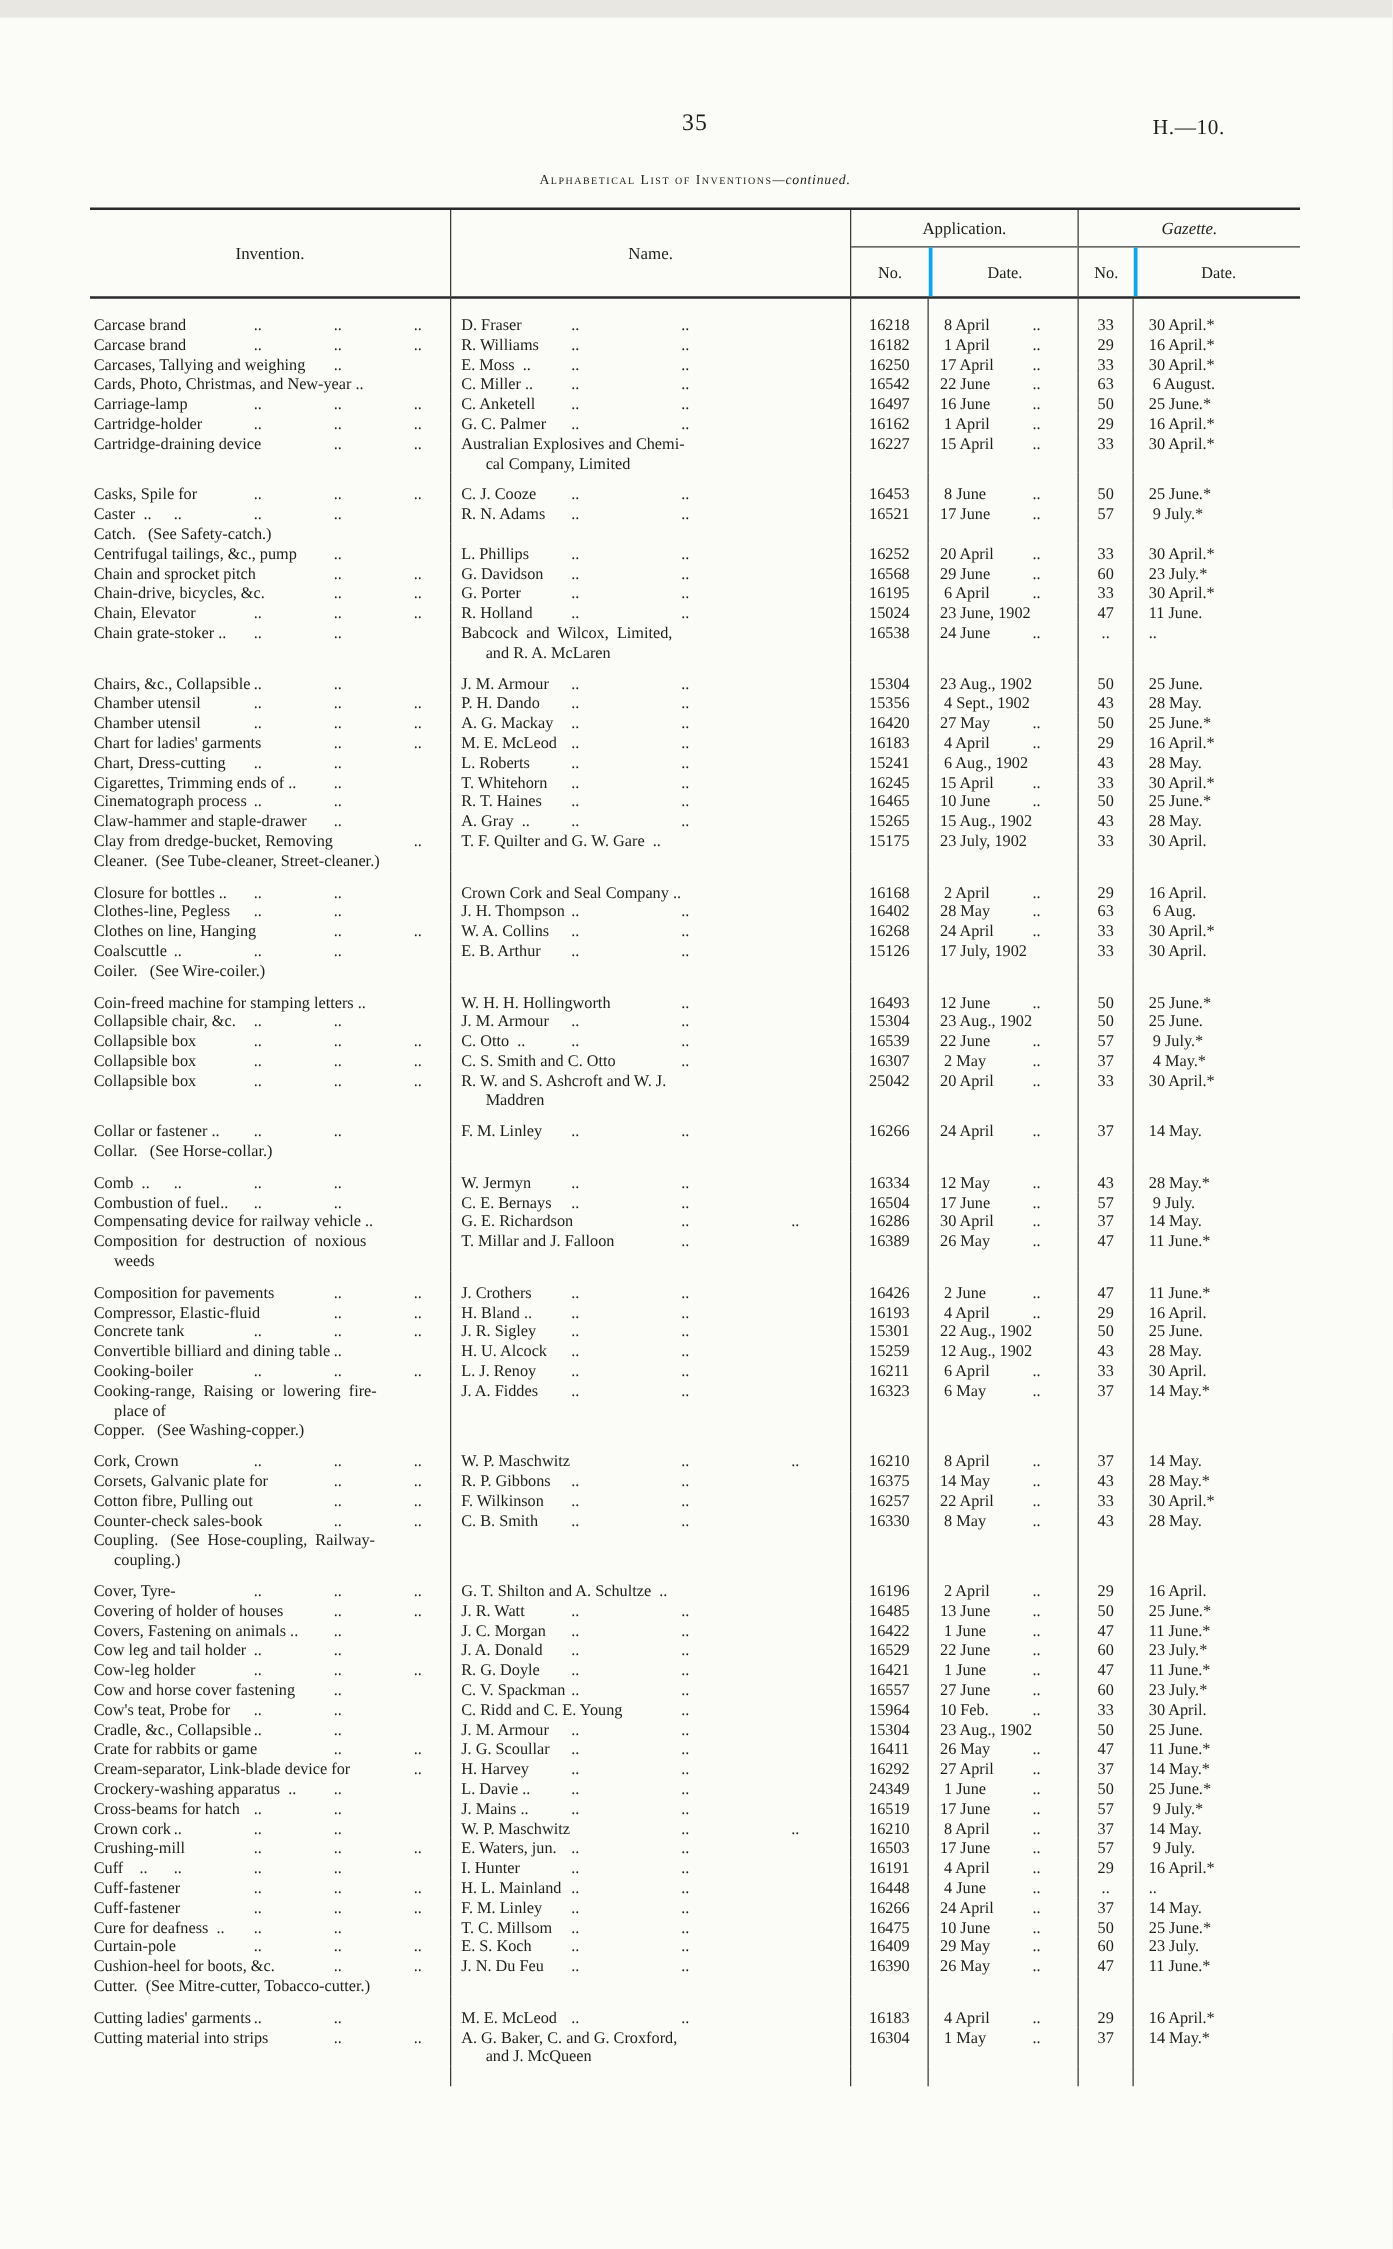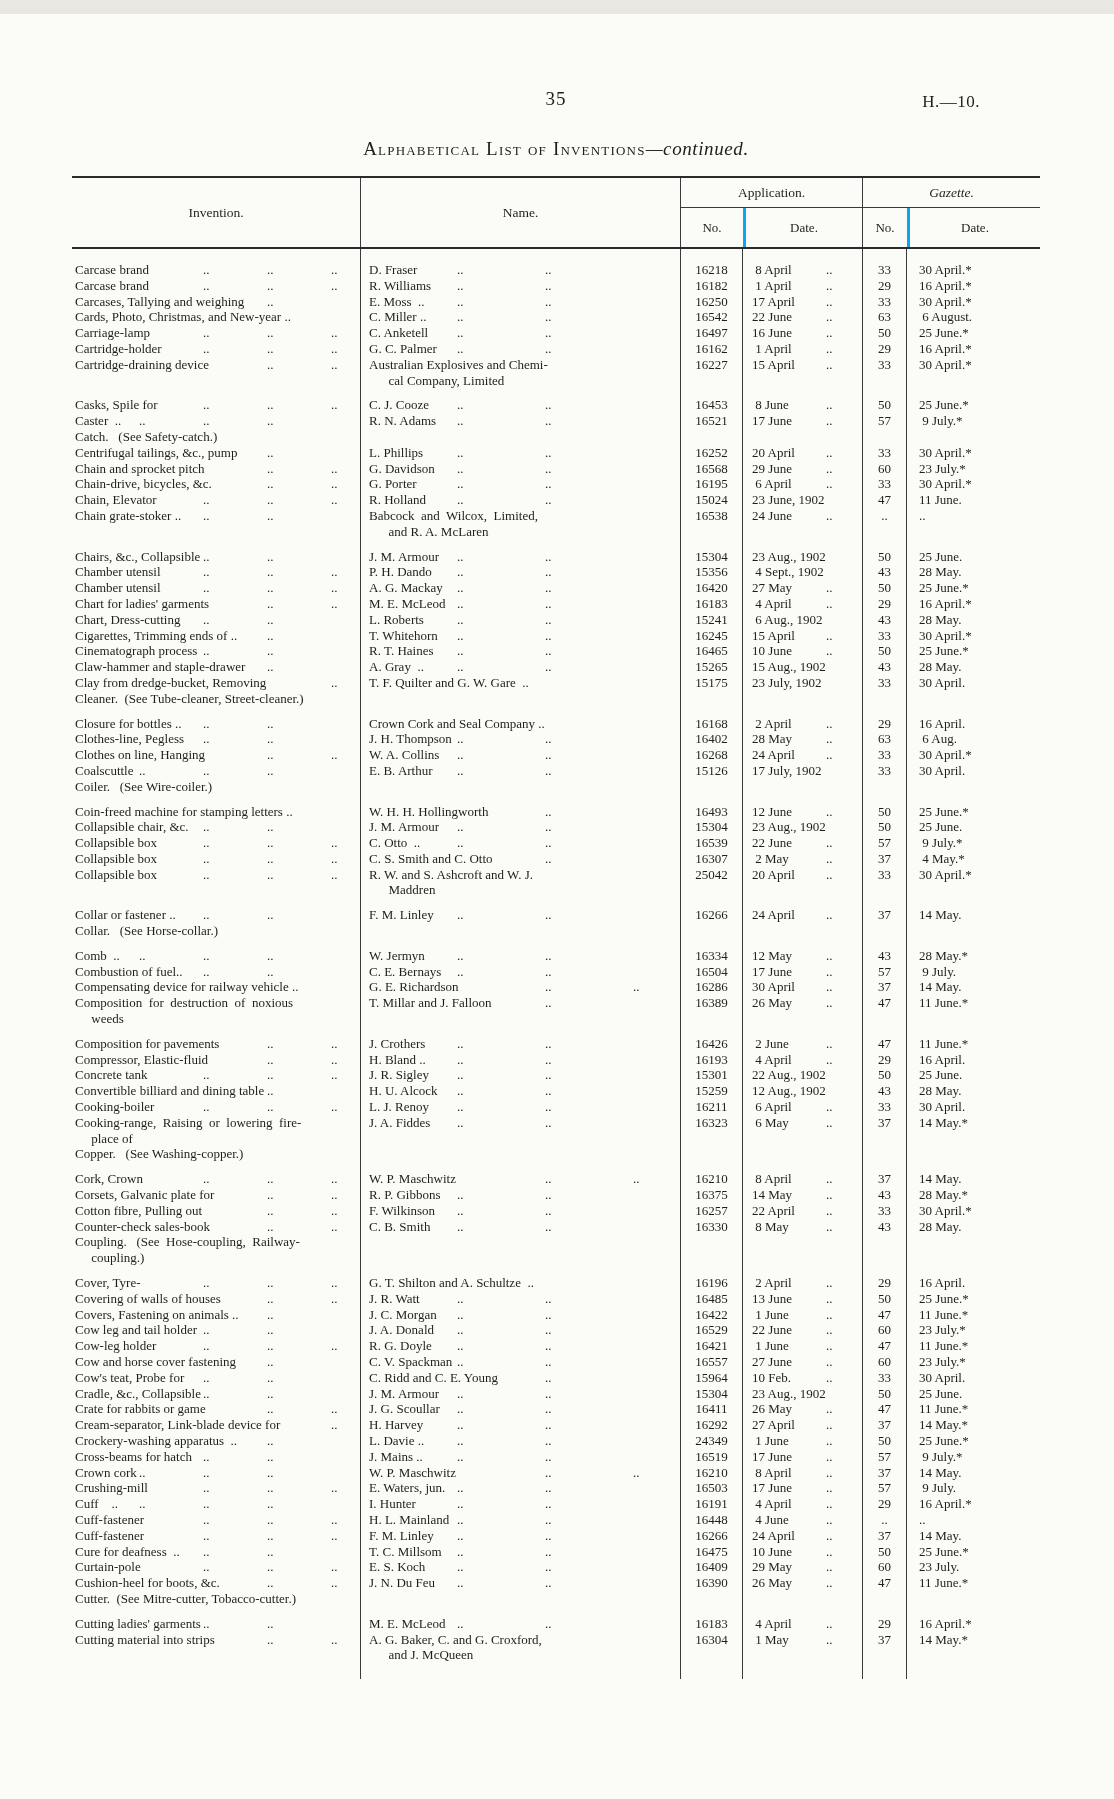--- a/index.html
+++ b/index.html
@@ -9,21 +9,21 @@
     margin:14px auto;background:#fbfbf8;color:#1f1e1c;
     font-family:"Liberation Serif","DejaVu Serif",serif;
   }
   .doc-header{position:relative;padding-top:74px;height:30px;}
   .page-number{
     position:absolute;left:72px;width:968px;text-align:center;
     font-size:19px;letter-spacing:1px;top:74px;
   }
   .doc-ref{position:absolute;right:134px;top:78px;font-size:17px;letter-spacing:.5px;}
   .list-title{
-    width:968px;margin:20px 0 0 72px;text-align:center;font-size:19px;letter-spacing:.6px;
+    width:968px;margin:20px 0 0 72px;text-align:center;font-size:11px;letter-spacing:.6px;
   }
   .list-title .smallcaps{font-variant:small-caps;letter-spacing:1.2px;}
   .list-title .cont{font-style:italic;}
 
   .invtable{width:968px;margin:16px 0 0 72px;font-size:13px;}
   .thead{display:flex;border-top:2px solid #2b2b2b;border-bottom:2px solid #2b2b2b;box-sizing:border-box;}
   .thead .thcell{box-sizing:border-box;display:flex;align-items:center;justify-content:center;font-size:13.5px;}
   .th-inv{width:288px;}
   .th-name{width:320px;border-left:1px solid #3a3a3a;}
   .thgroup{box-sizing:border-box;display:flex;flex-direction:column;}
@@ -521,21 +521,21 @@
   </div>
         <div class="tr gap">
     <div class="td inv">Cover, Tyre-	..	..	..</div>
     <div class="td name">G. T. Shilton and A. Schultze  ..</div>
     <div class="td appno">16196</div>
     <div class="td appdate"> 2 April	..</div>
     <div class="td gazno">29</div>
     <div class="td gazdate">16 April.</div>
   </div>
         <div class="tr">
-    <div class="td inv">Covering of walls of houses	..	..</div>
+    <div class="td inv">Covering of holder of houses	..	..</div>
     <div class="td name">J. R. Watt	..	..</div>
     <div class="td appno">16485</div>
     <div class="td appdate">13 June	..</div>
     <div class="td gazno">50</div>
     <div class="td gazdate">25 June.*</div>
   </div>
         <div class="tr">
     <div class="td inv">Covers, Fastening on animals ..	..</div>
     <div class="td name">J. C. Morgan	..	..</div>
     <div class="td appno">16422</div>

